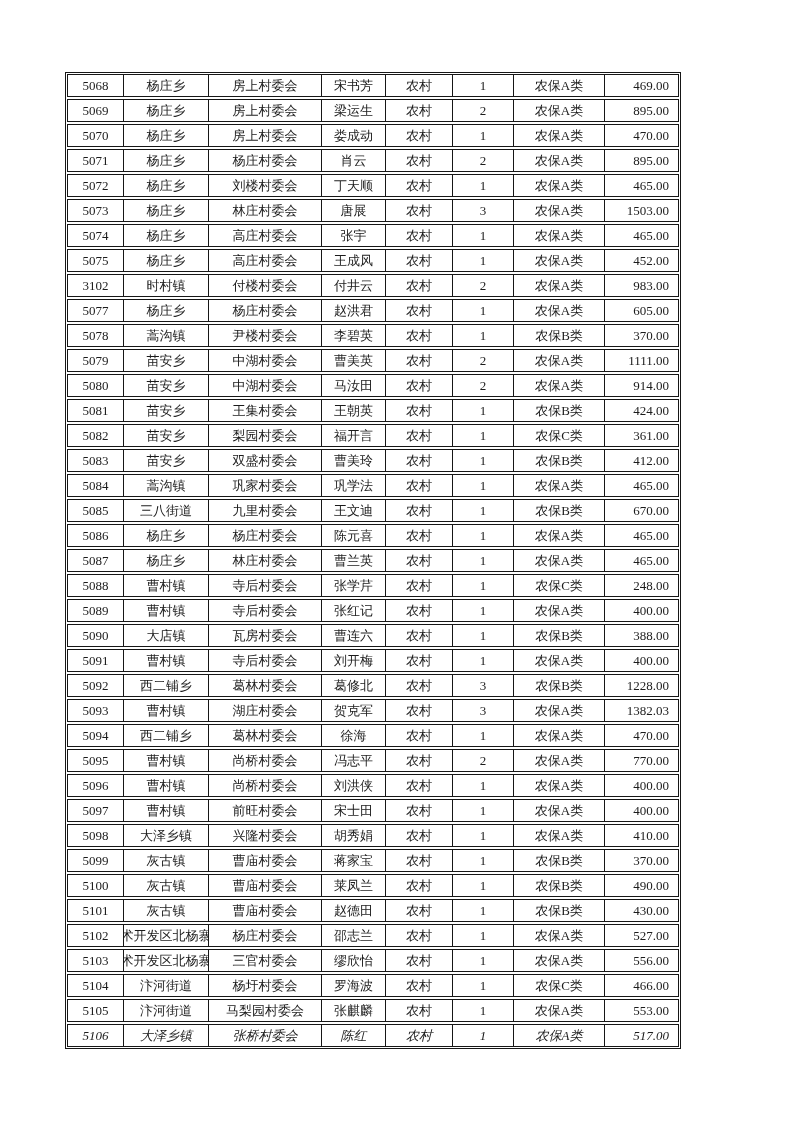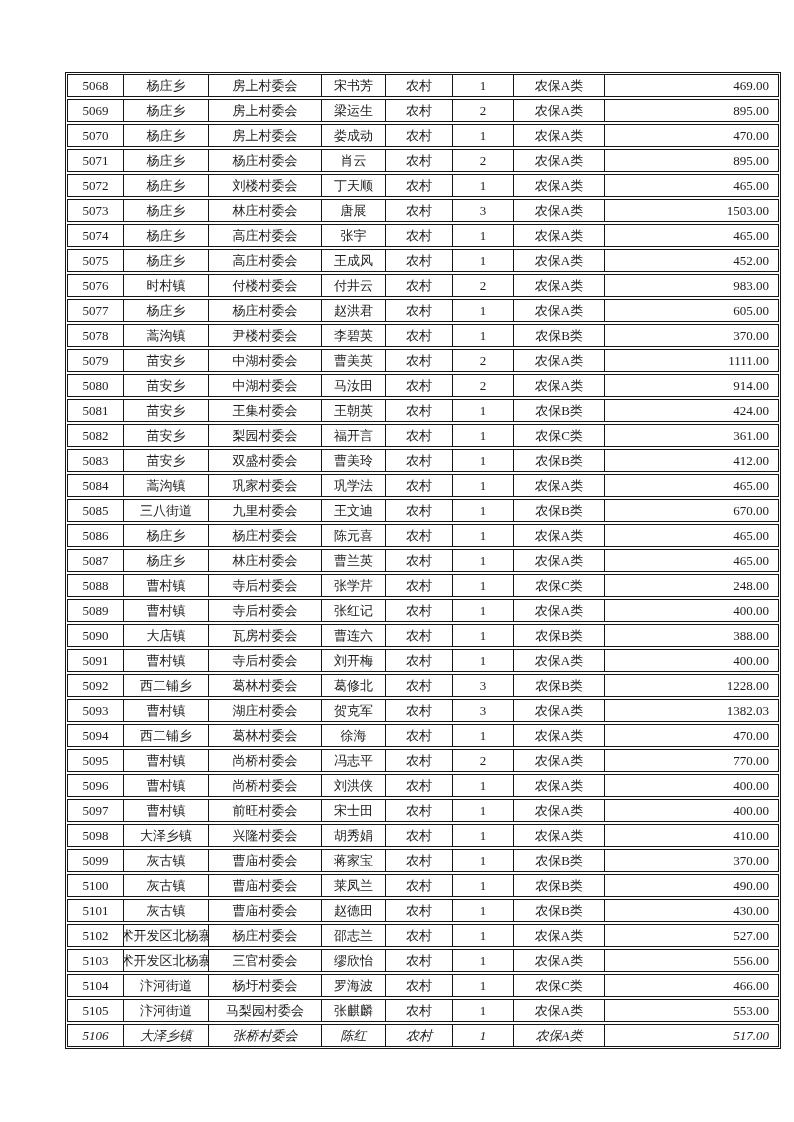--- a/index.html
+++ b/index.html
@@ -13,21 +13,21 @@
     height: 1122px;
     background: #ffffff;
     font-family: "Liberation Serif", "DejaVu Serif", serif;
     color: #1b1b1b;
     overflow: hidden;
   }
   .table-wrap {
     position: absolute;
     left: 65px;
     top: 72px;
-    width: 716px;
+    width: 616px;
     box-sizing: border-box;
     border: 1px solid #161616;
     padding: 1px;
     background: #ffffff;
   }
   .row {
     box-sizing: border-box;
     width: 100%;
     height: 23px;
     border: 1px solid #161616;
@@ -138,21 +138,21 @@
     <div class="cell c-id">5075</div>
     <div class="cell c-town">杨庄乡</div>
     <div class="cell c-village">高庄村委会</div>
     <div class="cell c-name">王成风</div>
     <div class="cell c-type">农村</div>
     <div class="cell c-count">1</div>
     <div class="cell c-category">农保A类</div>
     <div class="cell c-amount">452.00</div>
   </div>
         <div class="row">
-    <div class="cell c-id">5076</div>
+    <div class="cell c-id">3102</div>
     <div class="cell c-town">时村镇</div>
     <div class="cell c-village">付楼村委会</div>
     <div class="cell c-name">付井云</div>
     <div class="cell c-type">农村</div>
     <div class="cell c-count">2</div>
     <div class="cell c-category">农保A类</div>
     <div class="cell c-amount">983.00</div>
   </div>
         <div class="row">
     <div class="cell c-id">5077</div>

